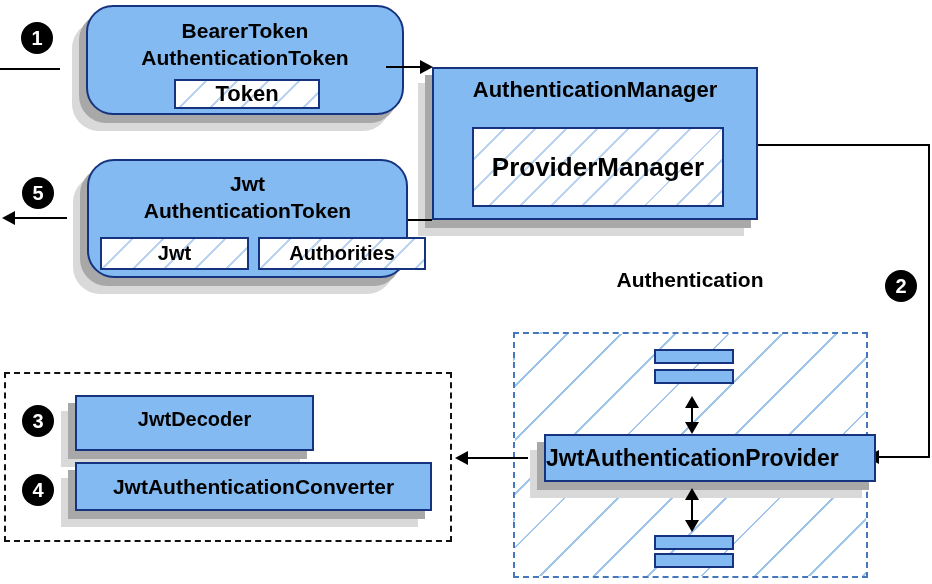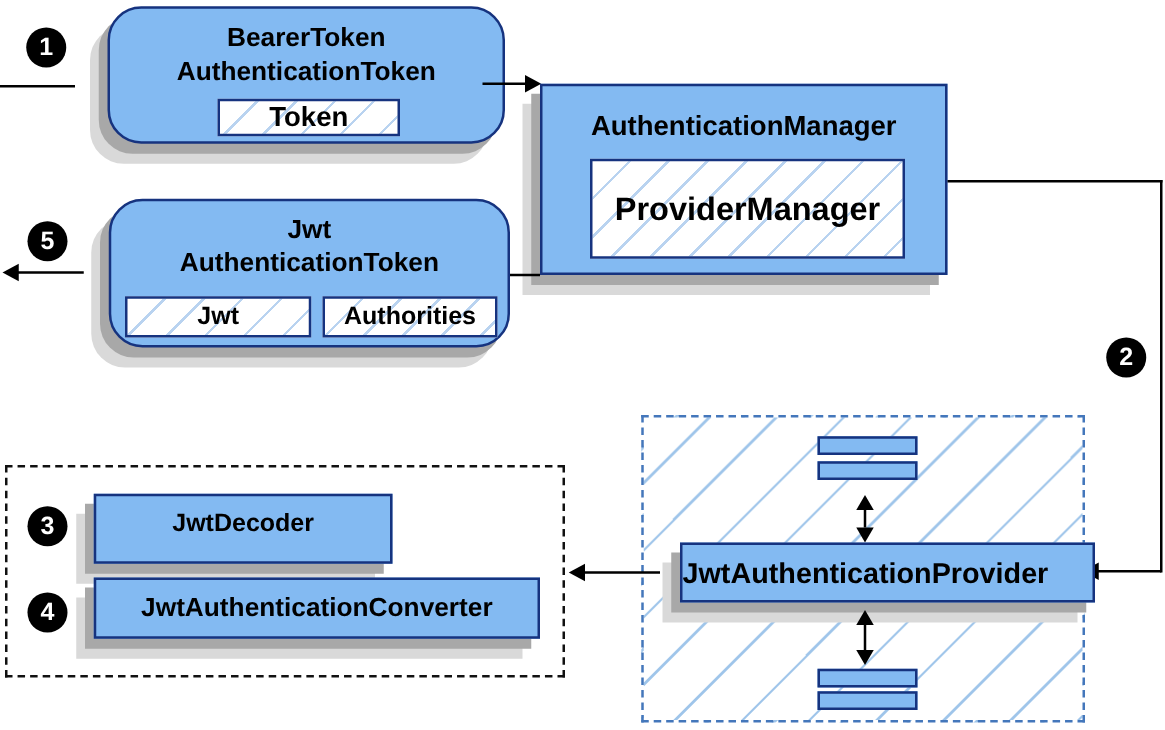--- a/index.html
+++ b/index.html
@@ -95,56 +95,57 @@
     </div>
     <div class="hatchbox" style="left:86px;top:72px;width:146px;height:30px;font-size:22px;line-height:25px;">
       <span>Token</span>
     </div>
   </div>
 
   <div class="hline" style="left:386px;top:66px;width:36px;"></div>
   <div class="ah-right" style="left:420px;top:60px;"></div>
 
   <div class="bluebox shadow2" style="left:432px;top:67px;width:326px;height:153px;">
-    <div class="title" style="padding-top:18px;font-size:22px;text-align:center;">AuthenticationManager</div>
+    <div class="title" style="padding-top:7px;font-size:22px;text-align:center;">AuthenticationManager</div>
     <div class="hatchbox" style="left:38px;top:58px;width:252px;height:80px;font-size:26px;line-height:76px;">
       <span>ProviderManager</span>
     </div>
   </div>
 
   <div class="hline" style="left:388px;top:219px;width:44px;"></div>
 
   <div class="bluebox rounded shadow2" style="left:67px;top:159px;width:321px;height:119px;">
     <div class="title" style="padding-top:9px;font-size:21px;">
       <div>Jwt</div>
       <div>AuthenticationToken</div>
     </div>
     <div class="hatchbox" style="left:11px;top:76px;width:149px;height:33px;font-size:20px;line-height:28px;">
       <span>Jwt</span>
     </div>
-    <div class="hatchbox" style="left:169px;top:76px;width:140px;height:33px;font-size:20px;line-height:28px;">
+    <div class="hatchbox" style="left:169px;top:76px;width:168px;height:33px;font-size:20px;line-height:28px;">
       <span>Authorities</span>
     </div>
   </div>
 
   <div class="hline" style="left:14px;top:217px;width:53px;"></div>
   <div class="ah-left" style="left:2px;top:211px;"></div>
   <div class="step" style="left:22px;top:177px;">
     <span>5</span>
   </div>
 
   <div class="hline" style="left:758px;top:144px;width:172px;"></div>
   <div class="vline" style="left:928px;top:144px;height:314px;"></div>
   <div class="hline" style="left:878px;top:456px;width:51px;"></div>
   <div class="ah-left" style="left:866px;top:450px;"></div>
   <div class="step" style="left:885px;top:270px;">
     <span>2</span>
   </div>
 
   <div class="title" style="position:absolute;left:545px;top:266px;width:290px;font-size:21px;">
+    <div>Authentication</div>
   </div>
 
   <div class="prov-container">
     <div class="bar" style="left:139px;top:15px;"></div>
     <div class="bar" style="left:139px;top:35px;"></div>
     <div class="vda" style="left:176px;top:74px;height:14px;"></div>
 
     <div class="bluebox shadow2" style="left:29px;top:100px;width:332px;height:48px;text-align:left;font-weight:bold;font-size:23px;line-height:44px;">
       <span>JwtAuthenticationProvider</span>
     </div>

